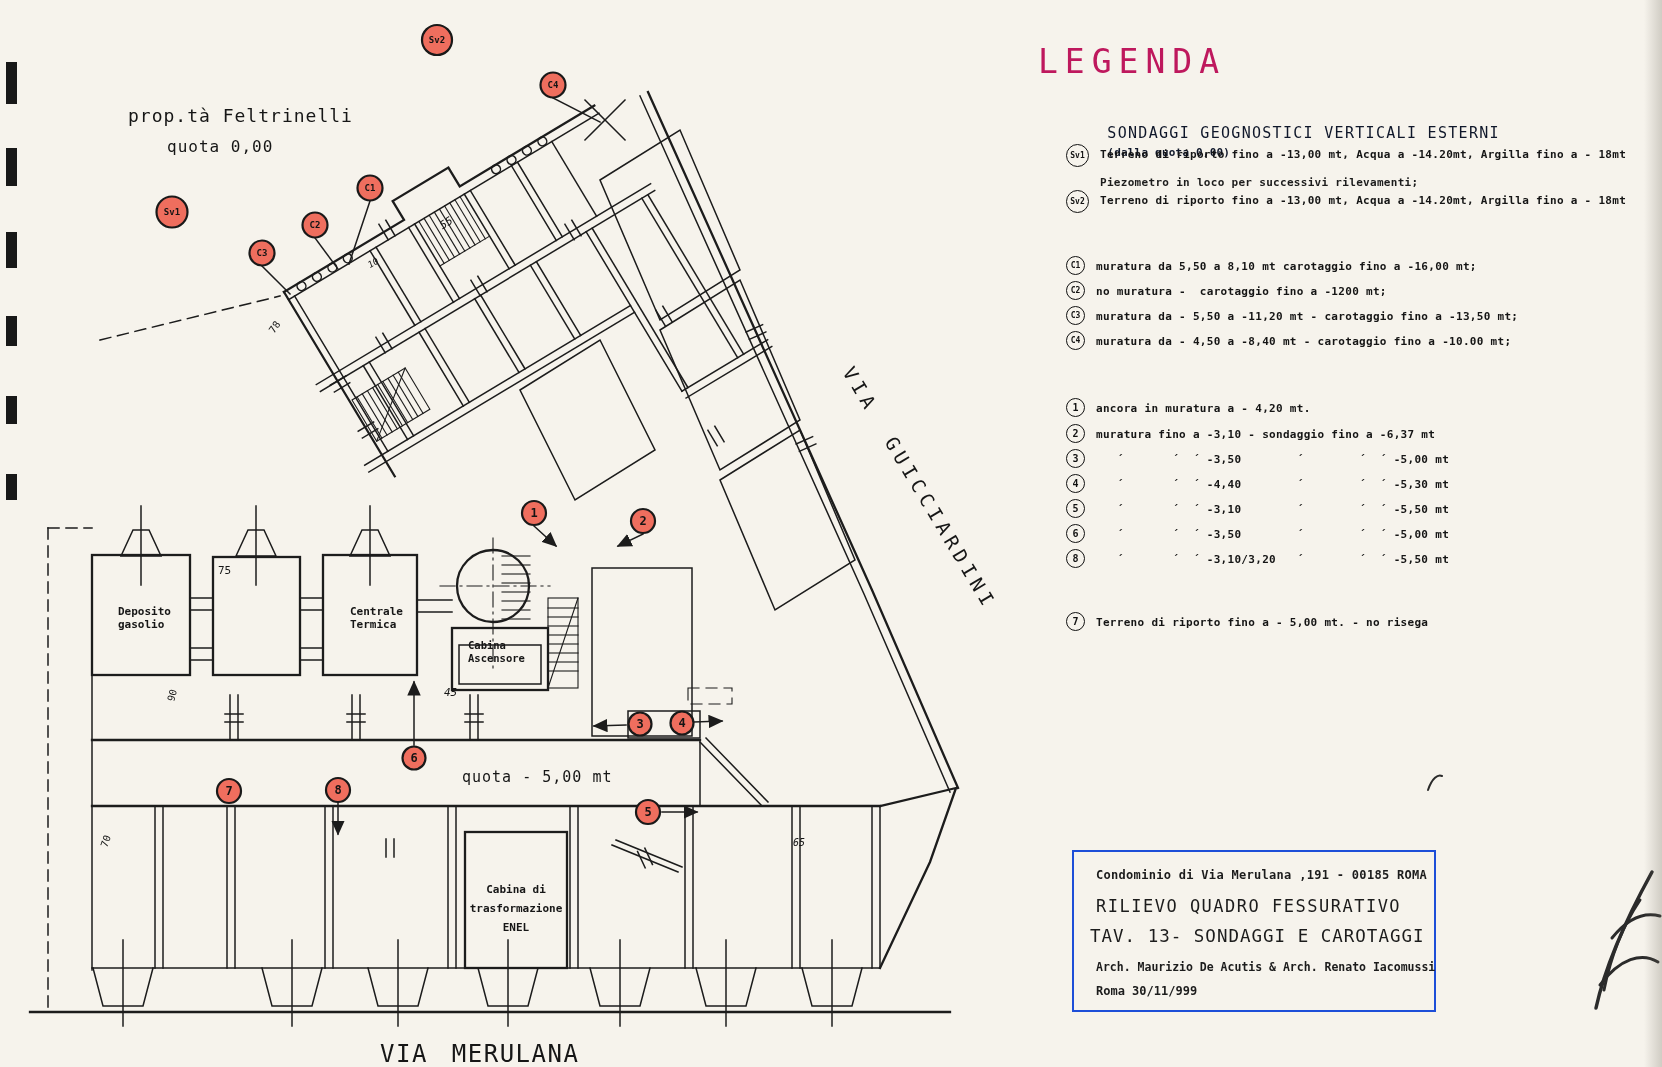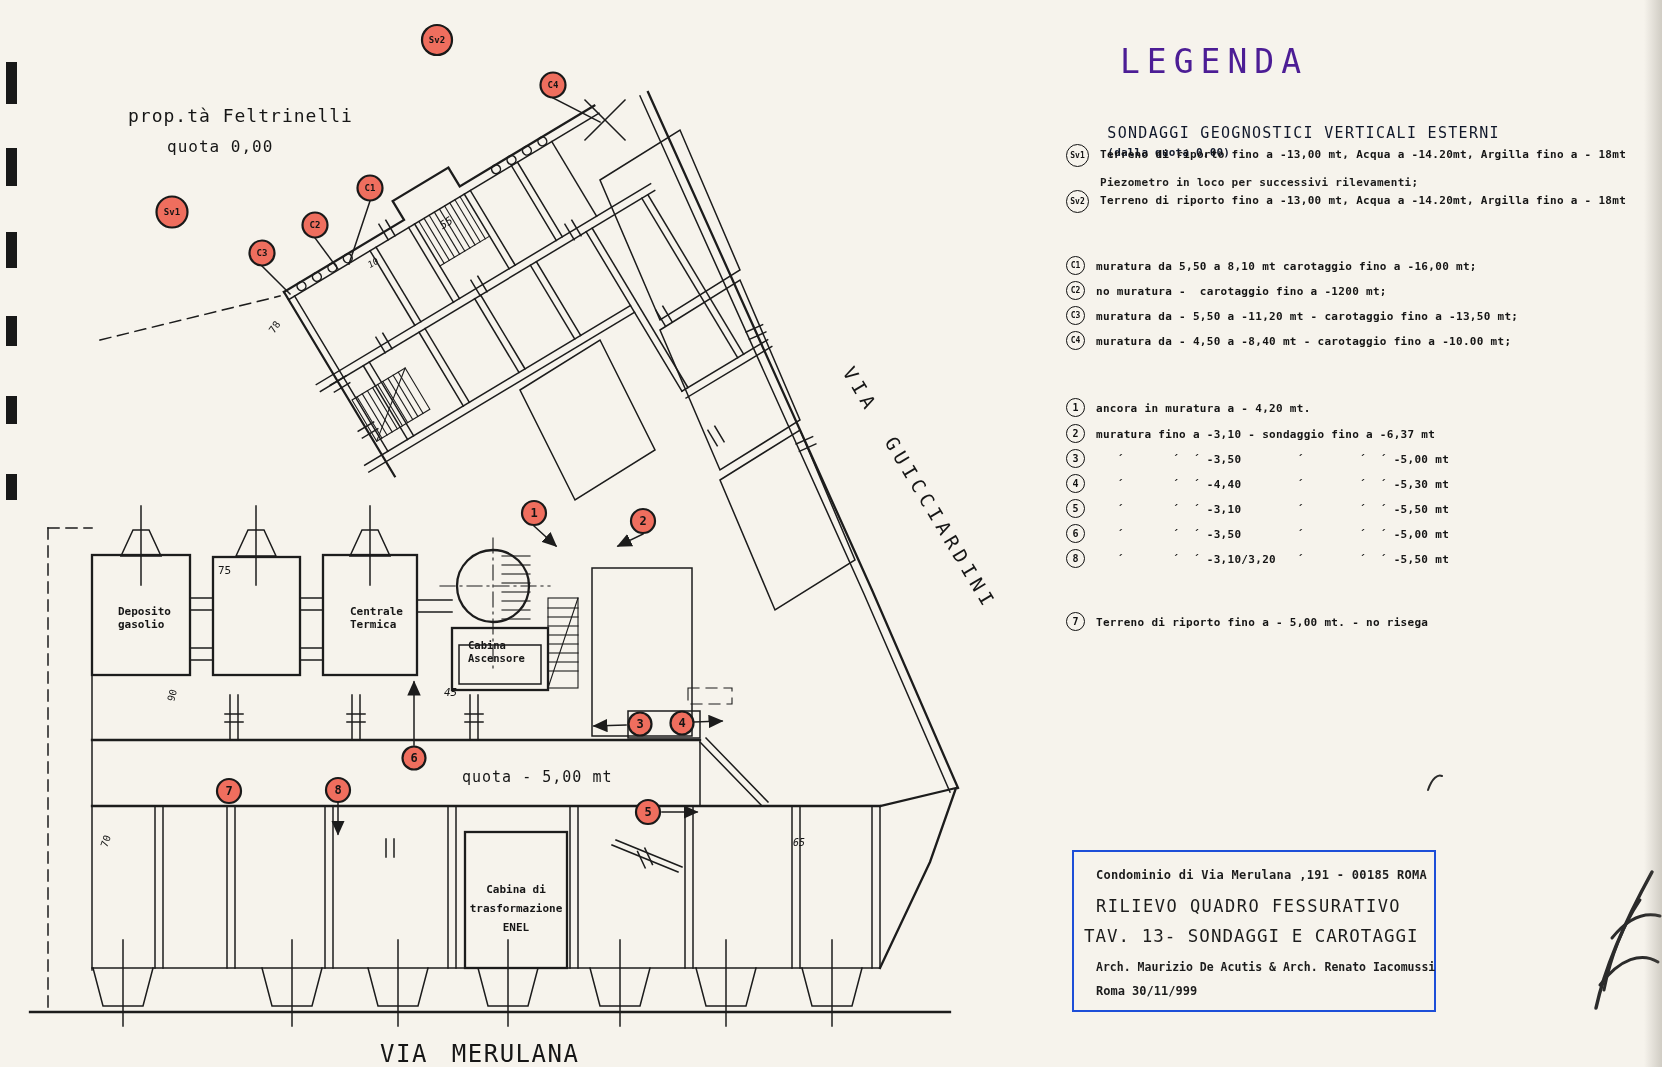--- a/index.html
+++ b/index.html
@@ -10,36 +10,36 @@
   .lnt{stroke-width:2.3;}
   .thin{stroke-width:1.1;}
   .dash{stroke-dasharray:11 7;}
   .ddot{stroke-dasharray:15 5 2 5;}
   .ptxt{font-family:"DejaVu Sans Mono",monospace;fill:#161616;}
   .bold{font-weight:bold;}
   .ital{font-style:italic;}
   .mk{fill:var(--marker_fill,#ef6e5e);stroke:#191919;stroke-width:2.2;}
   .mtx{font-family:"DejaVu Sans Mono",monospace;font-weight:bold;fill:#141414;text-anchor:middle;}
   
-  .lg-title{position:absolute;left:1120px;top:42px;font-size:33px;letter-spacing:7px;color:#4c1d95;}
+  .lg-title{position:absolute;left:1038px;top:42px;font-size:33px;letter-spacing:7px;color:#be185d;}
   .lh{position:absolute;left:1066px;font-size:15px;letter-spacing:1.3px;white-space:pre;color:#0f172a;}
   .lh .note{font-size:11px;font-weight:bold;letter-spacing:0.2px;}
   .row{position:absolute;left:1066px;display:flex;align-items:flex-start;gap:11px;white-space:pre;}
   .lt{font:bold 11px/1.2 "DejaVu Sans Mono",monospace;white-space:pre;letter-spacing:0.3px;padding-top:4px;color:#151515;}
   .lg-ic{border:1.7px solid #111;border-radius:50%;display:flex;align-items:center;justify-content:center;
          font-weight:bold;flex:0 0 auto;background:var(--paper,#f6f3ec);color:#111;}
   .ic-sv{width:21px;height:21px;font-size:8px;}
   .ic-c{width:17px;height:17px;font-size:8px;}
   .ic-n{width:17px;height:17px;font-size:10px;}
   .sub2{position:absolute;left:1100px;font:bold 11px "DejaVu Sans Mono",monospace;white-space:pre;letter-spacing:0.3px;}
   
   #tblock{position:absolute;left:1072px;top:850px;width:360px;height:158px;border:2px solid #1d4ed8;}
   #tblock .l1{position:absolute;left:22px;top:16px;font:bold 12px "DejaVu Sans Mono",monospace;letter-spacing:.3px;white-space:pre;}
   #tblock .l2{position:absolute;left:22px;top:44px;font:17px "DejaVu Sans Mono",monospace;letter-spacing:1.5px;white-space:pre;text-align:right;}
-  #tblock .l3{position:absolute;left:10px;top:74px;font:17.5px "DejaVu Sans Mono",monospace;letter-spacing:1px;white-space:pre;}
+  #tblock .l3{position:absolute;left:16px;top:74px;font:17.5px "DejaVu Sans Mono",monospace;letter-spacing:1px;white-space:pre;}
   #tblock .l4{position:absolute;left:22px;top:108px;font:bold 11.5px "DejaVu Sans Mono",monospace;white-space:pre;}
   #tblock .l5{position:absolute;left:22px;top:132px;font:bold 12px "DejaVu Sans Mono",monospace;white-space:pre;}
   .edge-shadow{position:absolute;right:0;top:0;width:18px;height:100%;
                background:linear-gradient(to left,rgba(110,104,92,.28),rgba(110,104,92,0));}
 </style>
 </head>
 <body>
 
 <div id="sheet">
 

